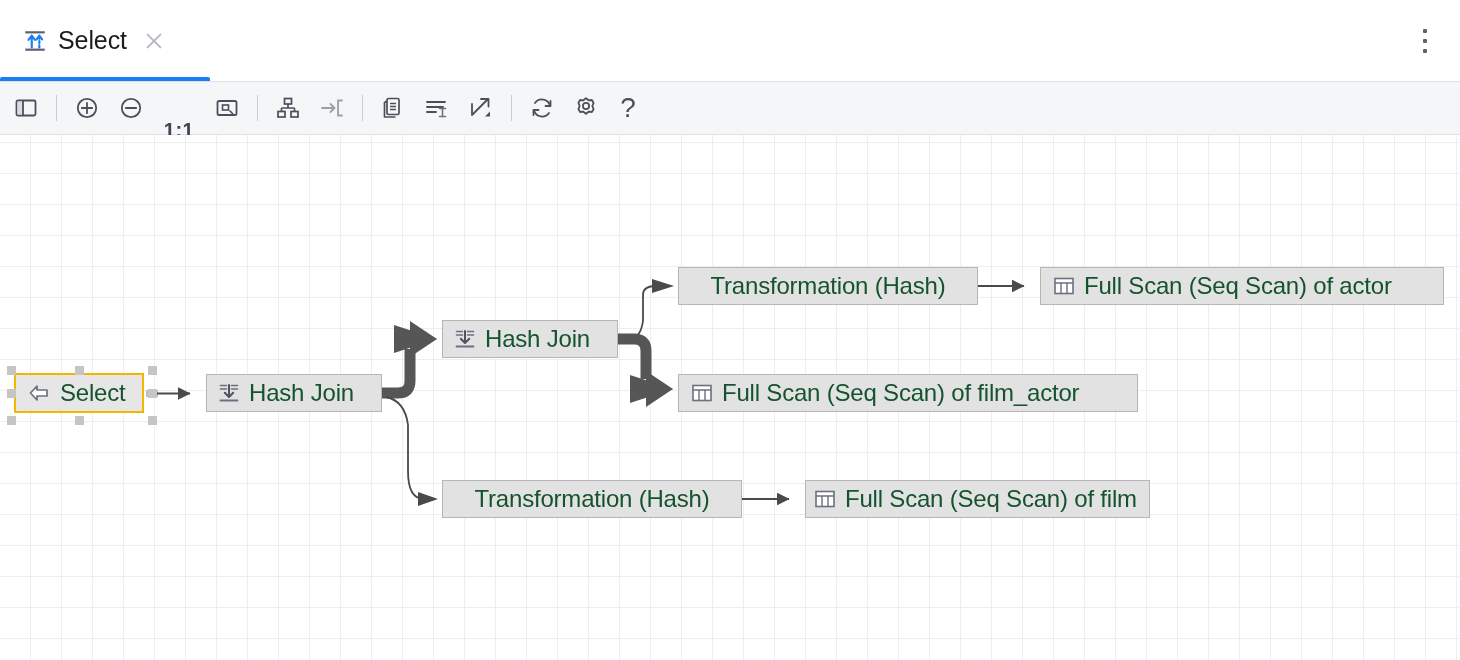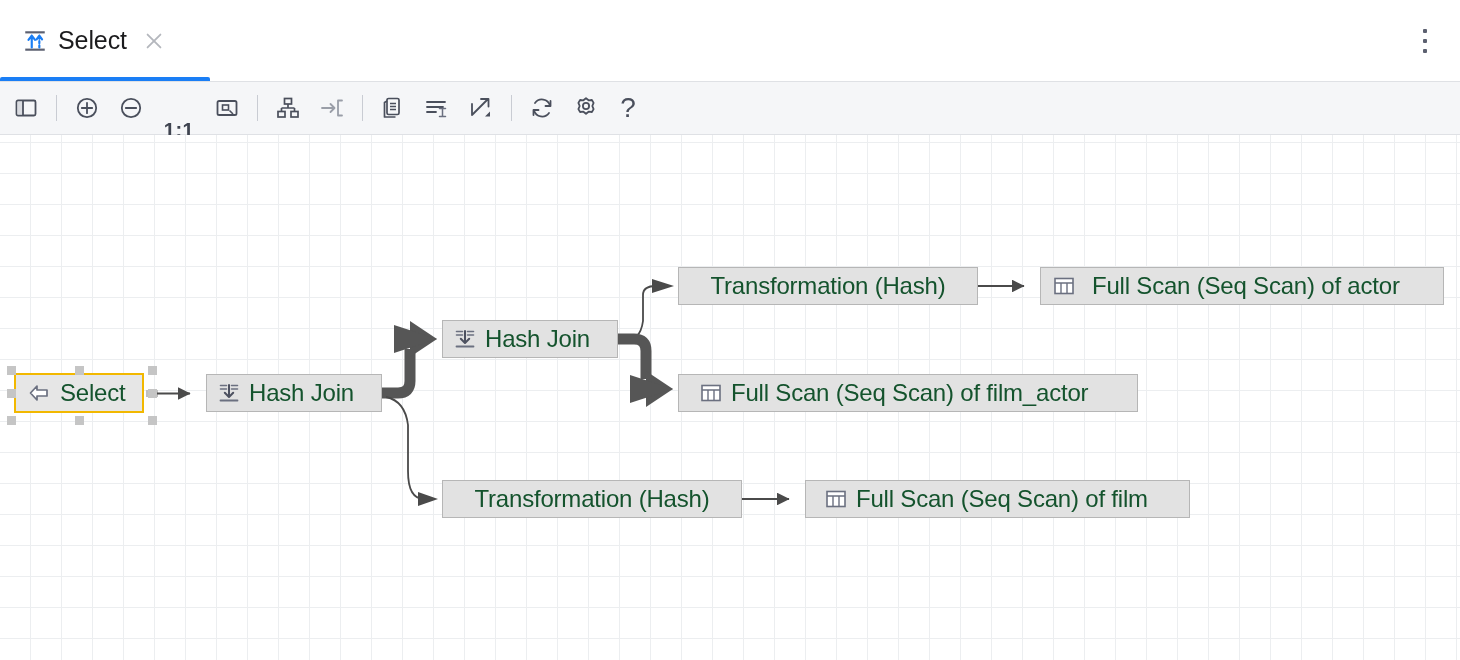--- a/index.html
+++ b/index.html
@@ -383,41 +383,41 @@
       <path d="M11 3 L11 14.5 M6.8 10.8 L11 15 L15.2 10.8" stroke="#4d5160" stroke-width="2" fill="none" stroke-linecap="round" stroke-linejoin="round"></path>
       <path d="M2.5 18.5 L19.5 18.5" stroke="#6b7080" stroke-width="1.8" stroke-linecap="round"></path>
     </svg>
     <span class="nlabel">Hash Join</span>
   </div>
 
   <div class="node" style="left:678px; top:132px; width:300px; justify-content:center;">
     <span class="nlabel">Transformation (Hash)</span>
   </div>
 
-  <div class="node" style="left:1040px; top:132px; width:404px; padding-left:12px;gap:8px;">
+  <div class="node" style="left:1040px; top:132px; width:404px; padding-left:12px;">
     <svg class="nicon" width="22" height="20" viewBox="0 0 22 20">
       <rect x="2" y="2.5" width="18" height="15" fill="#ffffff" stroke="#6b7080" stroke-width="1.6"></rect>
       <path d="M2 7 L20 7 M8 7 L8 17.5 M14 7 L14 17.5" stroke="#6b7080" stroke-width="1.4"></path>
     </svg>
     <span class="nlabel">Full Scan (Seq Scan) of actor</span>
   </div>
 
-  <div class="node" style="left:678px; top:239px; width:460px; padding-left:21px;">
+  <div class="node" style="left:678px; top:239px; width:460px; padding-left:12px;">
     <svg class="nicon" width="22" height="20" viewBox="0 0 22 20">
       <rect x="2" y="2.5" width="18" height="15" fill="#ffffff" stroke="#6b7080" stroke-width="1.6"></rect>
       <path d="M2 7 L20 7 M8 7 L8 17.5 M14 7 L14 17.5" stroke="#6b7080" stroke-width="1.4"></path>
     </svg>
     <span class="nlabel">Full Scan (Seq Scan) of film_actor</span>
   </div>
 
   <div class="node" style="left:442px; top:345px; width:300px; justify-content:center;">
     <span class="nlabel">Transformation (Hash)</span>
   </div>
 
-  <div class="node" style="left:805px; top:345px; width:385px; padding-left:19px;">
+  <div class="node" style="left:805px; top:345px; width:345px; padding-left:8px;">
     <svg class="nicon" width="22" height="20" viewBox="0 0 22 20">
       <rect x="2" y="2.5" width="18" height="15" fill="#ffffff" stroke="#6b7080" stroke-width="1.6"></rect>
       <path d="M2 7 L20 7 M8 7 L8 17.5 M14 7 L14 17.5" stroke="#6b7080" stroke-width="1.4"></path>
     </svg>
     <span class="nlabel">Full Scan (Seq Scan) of film</span>
   </div>
 
 </div>
 
 </body></html>

